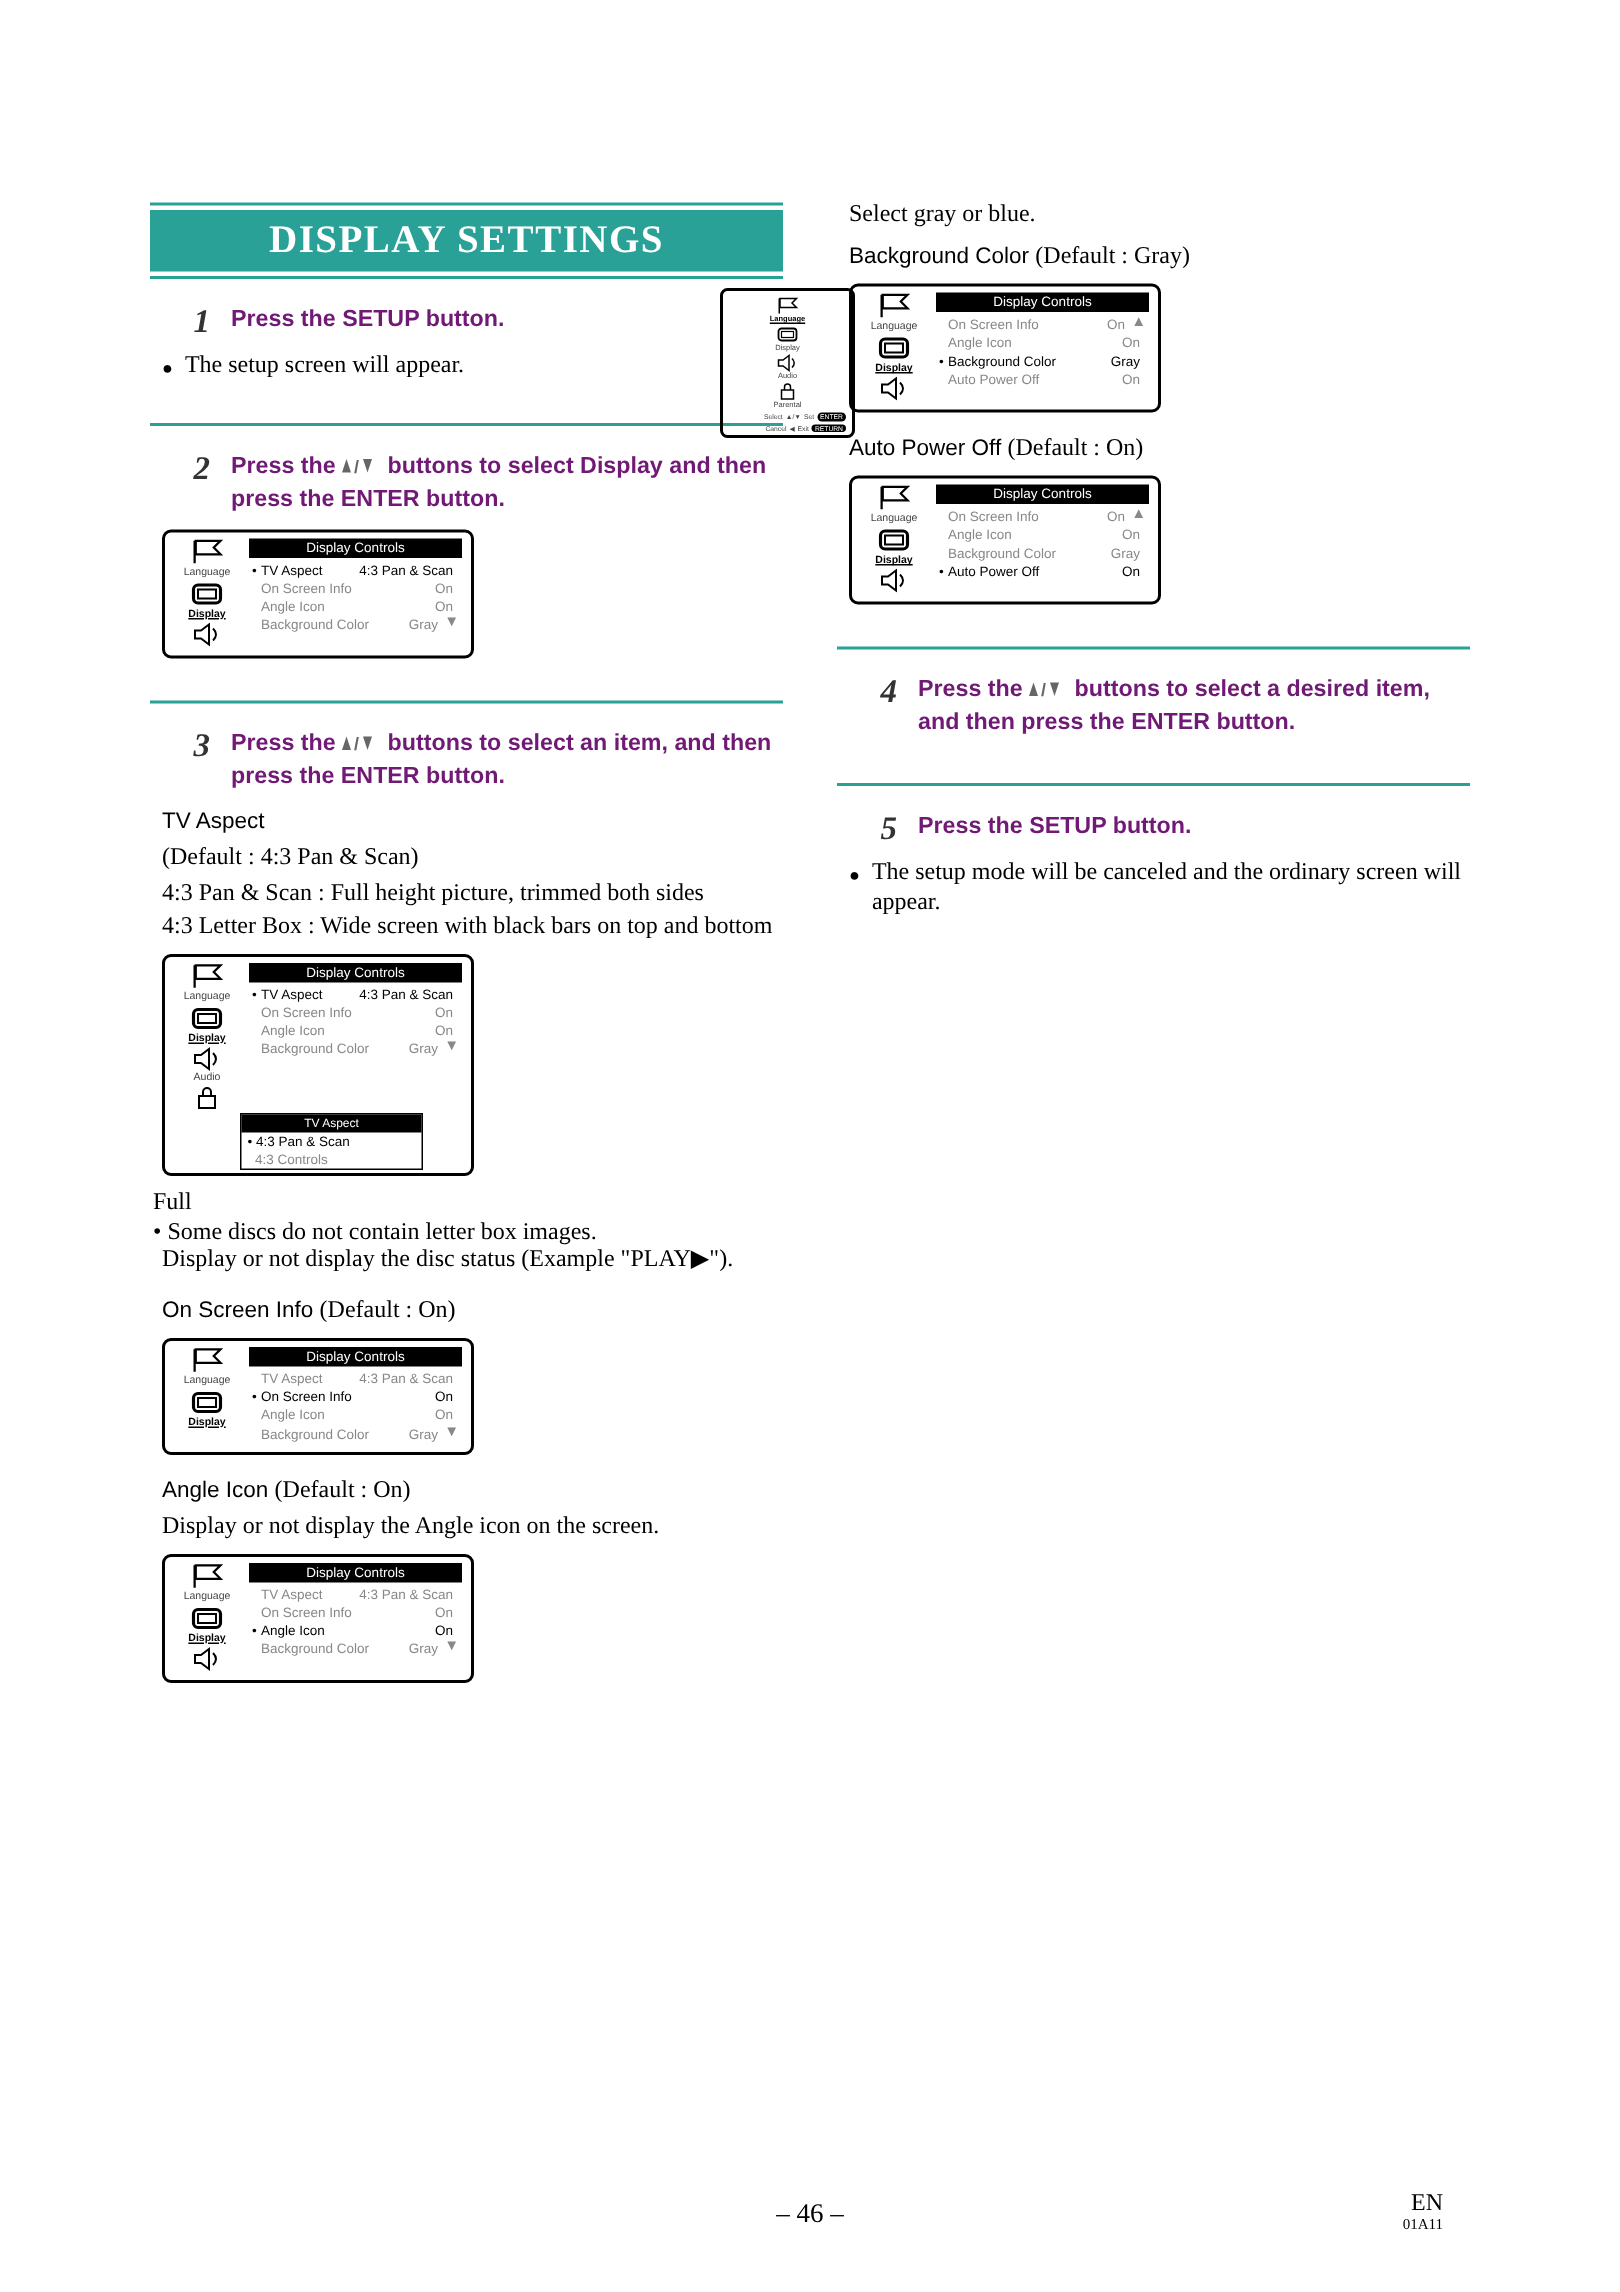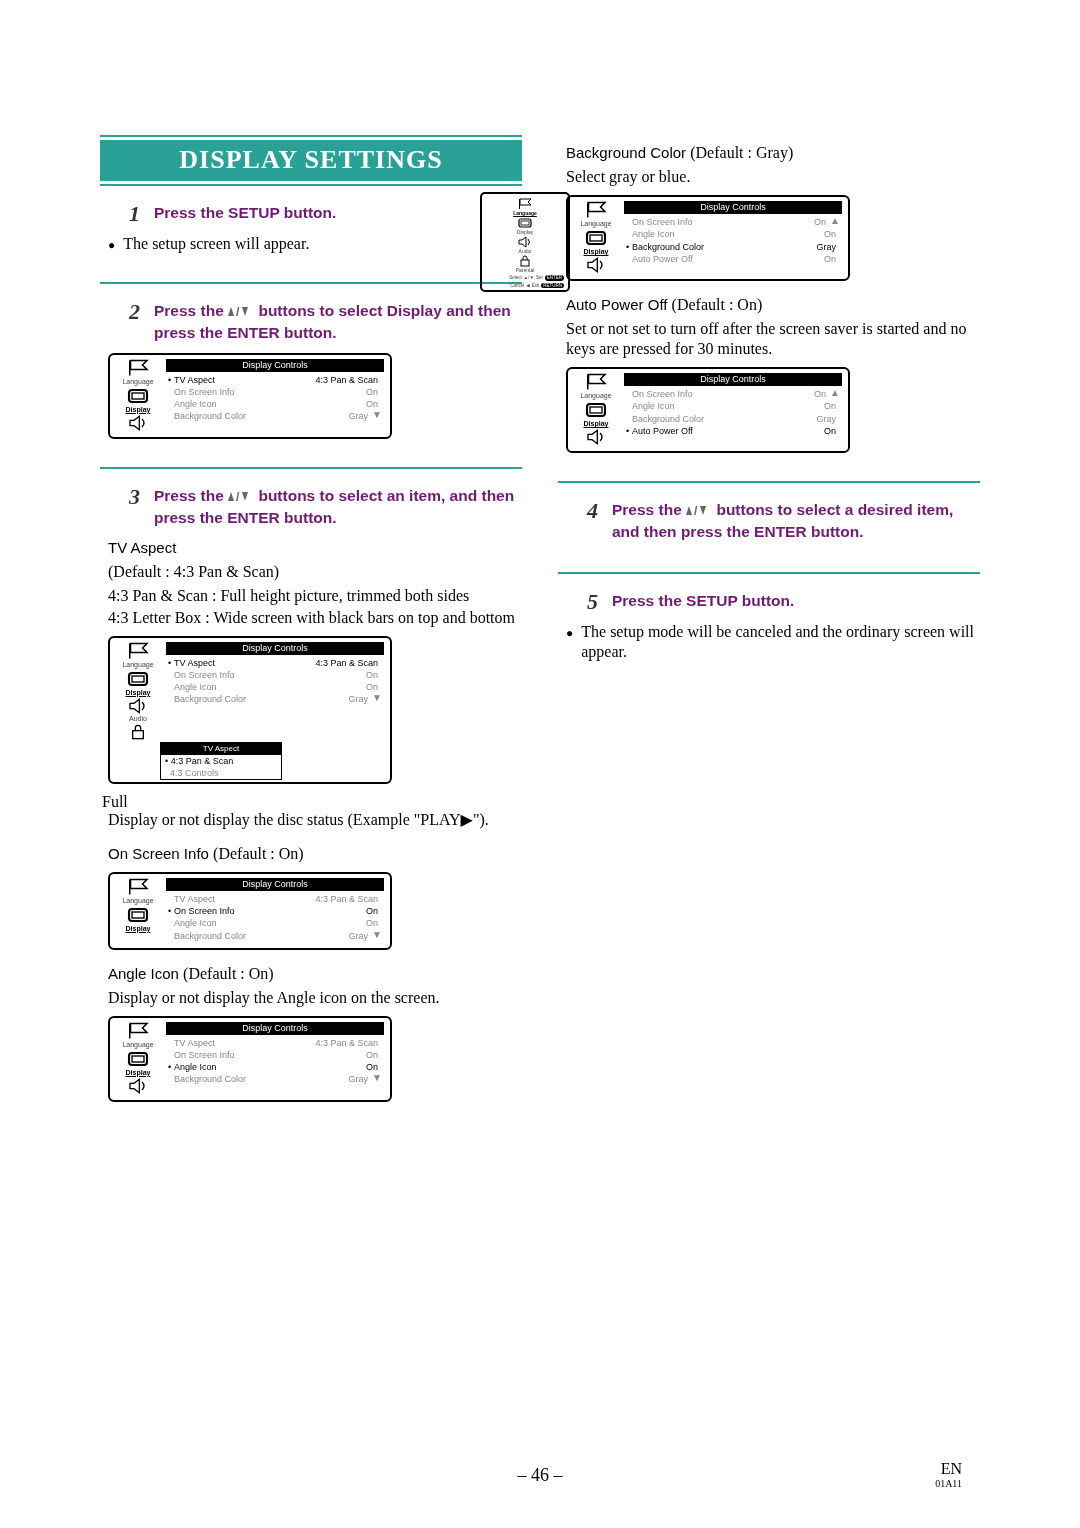--- a/index.html
+++ b/index.html
@@ -97,21 +97,21 @@
     margin-left: 2px;
   }
   .note-line {
     margin-left: 2px;
   }
 
   
   .osd-frame {
     border: 2px solid #000;
     border-radius: 6px;
-    width: 284px;
+    width: 208px;
     margin: 8px 0 8px 8px;
     font-family: Arial, Helvetica, sans-serif;
     font-size: 9px;
     color: #555;
     padding: 4px 6px 6px 6px;
     box-sizing: border-box;
   }
   .osd-inner {
     display: flex;
     gap: 6px;
@@ -432,20 +432,21 @@
           </div>
         </div>
         <div class="submenu-box">
           <div class="submenu-title">TV Aspect</div>
           <div class="submenu-row selected"><span>• </span><span>4:3 Pan &amp; Scan</span></div>
           <div class="submenu-row"><span>&nbsp;&nbsp;</span><span>4:3 Controls</span></div>
         </div>
       </div>
 
       <div class="notes-head">Full</div>
+      <div class="note-line">• Some discs do not contain letter box images.</div>
 
       <div class="para" style="margin-top:-2px">
         <span>Display or not display the disc status (Example "PLAY</span><span>▶</span><span>").</span>
       </div>
       <div class="para" style="margin-top:14px">
         <span class="sans-run">On Screen Info </span><span>(Default : On)</span>
       </div>
 
       <div class="osd-frame">
         <div class="osd-inner">
@@ -536,24 +537,24 @@
               </div>
           </div>
         </div>
       </div>
 
     </div>
 
     <div class="col">
       <div class="col2-top-offset"></div>
 
+      <div class="para" style="margin-top:-2px">Select gray or blue.</div>
       <div class="para" style="margin-top:8px">
         <span class="sans-run">Background Color </span><span>(Default : Gray)</span>
       </div>
-      <div class="para" style="margin-top:-2px">Select gray or blue.</div>
 
       <div class="osd-frame">
         <div class="osd-inner">
           <div class="side-icons">
             <svg width="24" height="18" viewBox="0 0 16 12">
                 <rect x="2" y="1" width="1" height="10" fill="#000"></rect>
                 <path d="M3 1 L14 1 L11 4 L14 7 L3 7 Z" fill="none" stroke="#000" stroke-width="1"></path>
               </svg>
             <div class="icon-label">Language</div>
             <svg width="24" height="18" viewBox="0 0 16 12">
@@ -589,21 +590,20 @@
                 <span class="label">Auto Power Off</span>
                 <span class="val">On</span>
               </div>
           </div>
         </div>
       </div>
 
       <div class="para" style="margin-top:14px">
         <span class="sans-run">Auto Power Off </span><span>(Default : On)</span>
       </div>
-      <div class="para" style="margin-top:-2px">Set or not set to turn off after the screen saver is started and no keys are pressed for 30 minutes.</div>
 
       <div class="osd-frame">
         <div class="osd-inner">
           <div class="side-icons">
             <svg width="24" height="18" viewBox="0 0 16 12">
                 <rect x="2" y="1" width="1" height="10" fill="#000"></rect>
                 <path d="M3 1 L14 1 L11 4 L14 7 L3 7 Z" fill="none" stroke="#000" stroke-width="1"></path>
               </svg>
             <div class="icon-label">Language</div>
             <svg width="24" height="18" viewBox="0 0 16 12">

